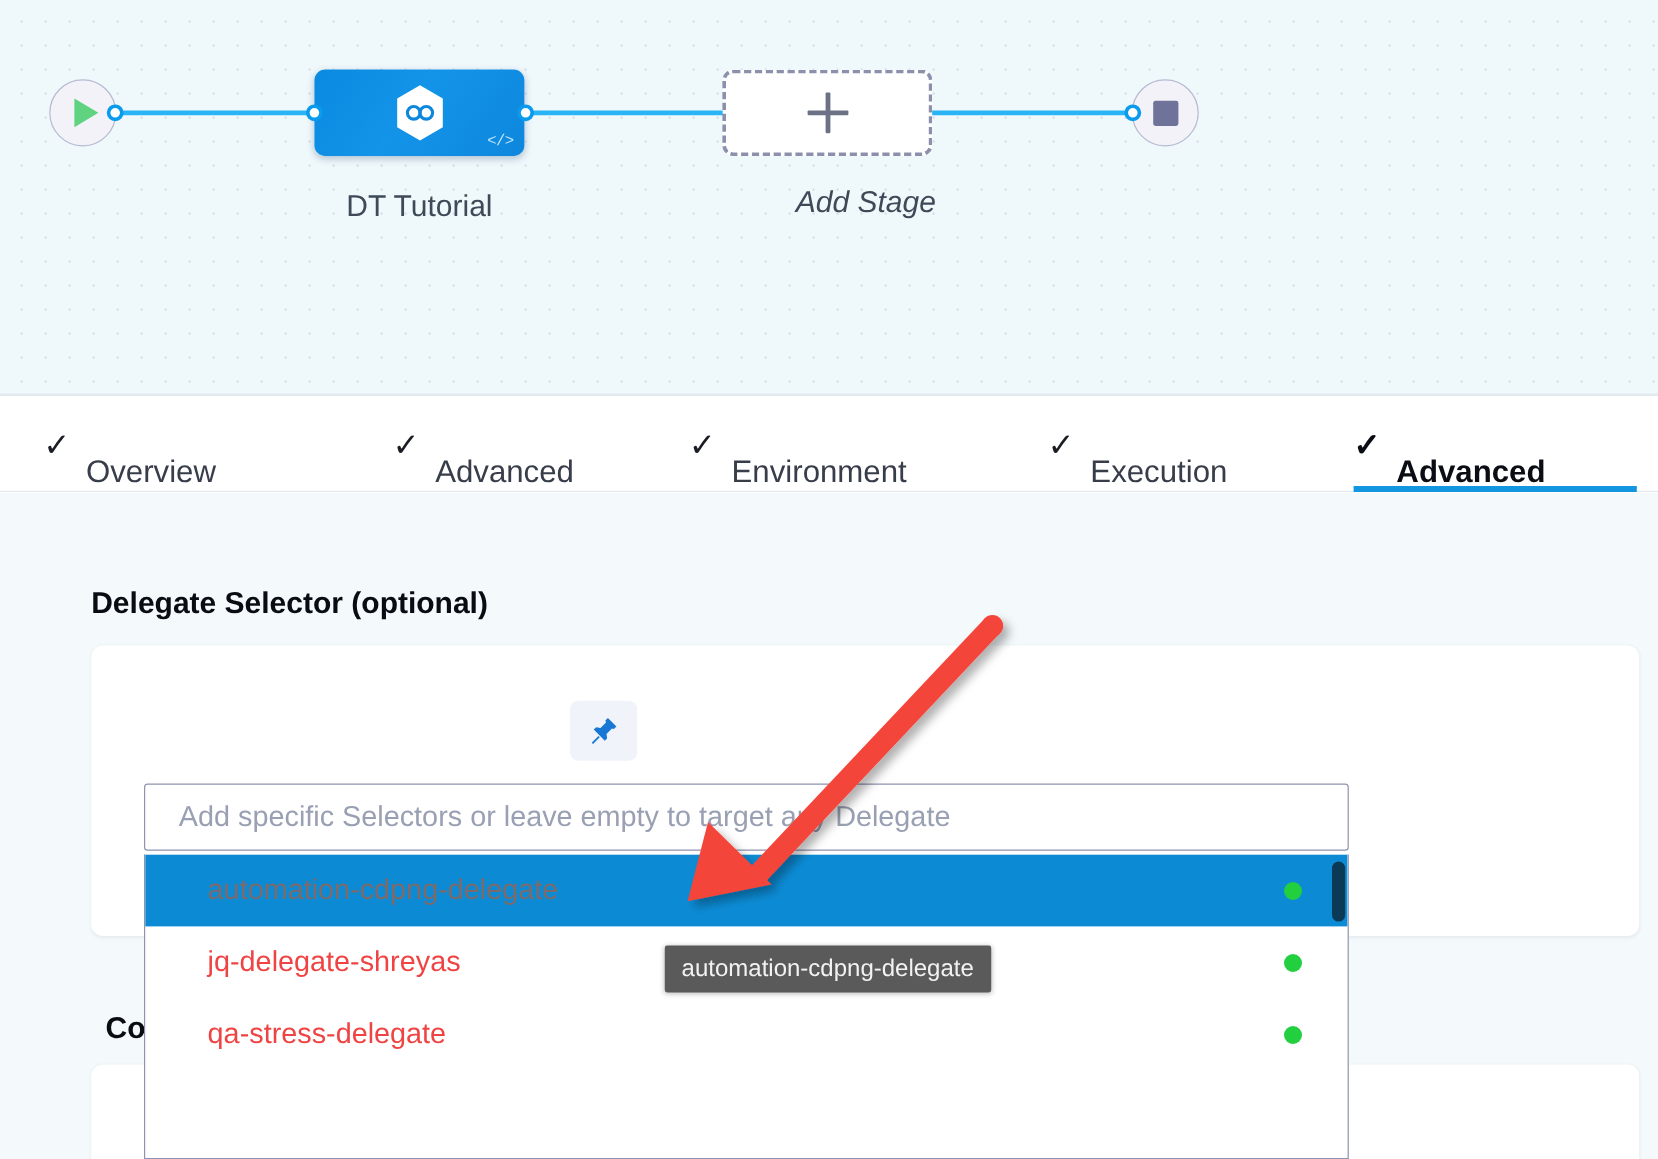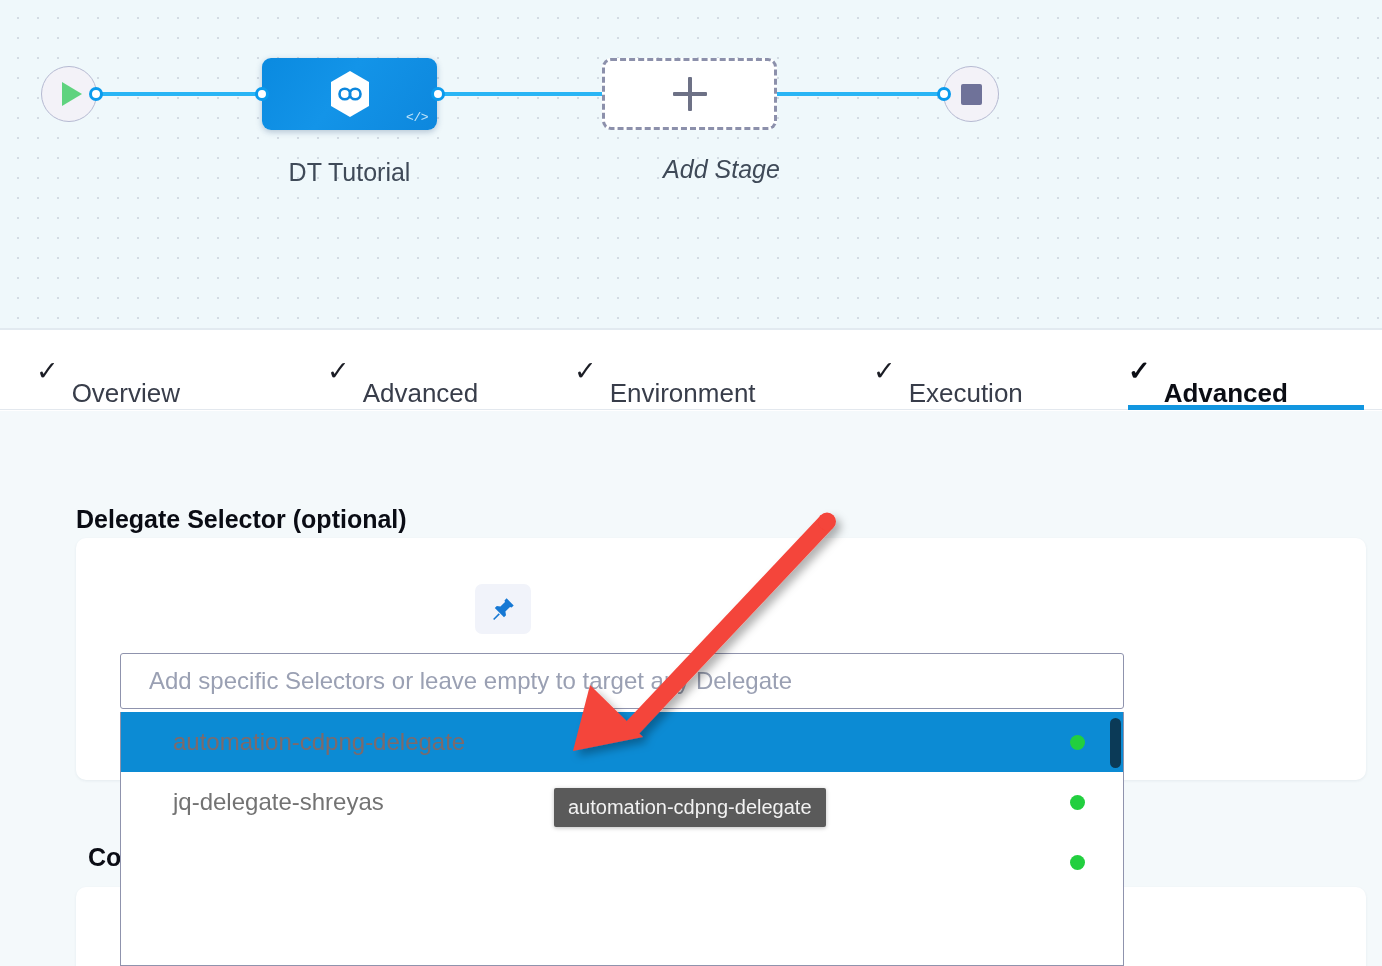--- a/index.html
+++ b/index.html
@@ -227,21 +227,21 @@
     overflow: hidden;
     z-index: 30;
   }
   .dd-row {
     position: relative;
     height: 60px;
     display: flex;
     align-items: center;
     padding: 0 22px 0 52px;
     font-size: 24px;
-    color: #737373;
+    color: #ef4444;
     cursor: pointer;
   }
   .dd-row.selected {
     background: #0c8bd4;
     color: #7d6a6b;
   }
   .dd-row .dot {
     position: absolute;
     right: 38px;
     width: 15px; height: 15px;
@@ -353,21 +353,21 @@
     </div>
     <div class="tab active" style="left:1128px; width:236px;">
       <span class="tick">✓</span>
       <span class="tlabel">Advanced</span>
       <span class="underline"></span>
     </div>
   </div>
 
   <div class="formbody">
 
-    <div class="section-title" style="left:76px; top:78px;margin-top:16px;">Delegate Selector (optional)</div>
+    <div class="section-title" style="left:76px; top:78px;">Delegate Selector (optional)</div>
 
     <div class="card" style="left:76px; top:127px; width:1290px; height:242px;"></div>
 
 
     <div class="pin-btn" style="left:475px; top:173px;">
       <svg width="26" height="26" viewBox="0 0 26 26">
         <g fill="#1678d4">
           <path d="M16.6 2.3 l7.1 7.1 -2.1 2.1 -1.6 -0.5 -4.6 4.6 0.6 3.6 -2.0 2.0 -9.2 -9.2 2.0 -2.0 3.6 0.6 4.6 -4.6 -0.5 -1.6 z"></path>
           <path d="M3.1 22.9 l5.6 -5.6 1.1 1.1 -5.6 5.6 z"></path>
         </g>
@@ -387,20 +387,21 @@
 
     <div class="dd-row selected">
       <span>automation-cdpng-delegate</span>
       <span class="dot"></span>
     </div>
     <div class="dd-row">
       <span>jq-delegate-shreyas</span>
       <span class="dot"></span>
     </div>
     <div class="dd-row">
+      <span>qa-stress-delegate</span>
       <span class="dot"></span>
     </div>
 
     <div class="dd-scrollbar">
       <div class="dd-thumb"></div>
     </div>
   </div>
 
   <div class="tooltip" style="left:554px; top:788px;">automation-cdpng-delegate</div>
 

